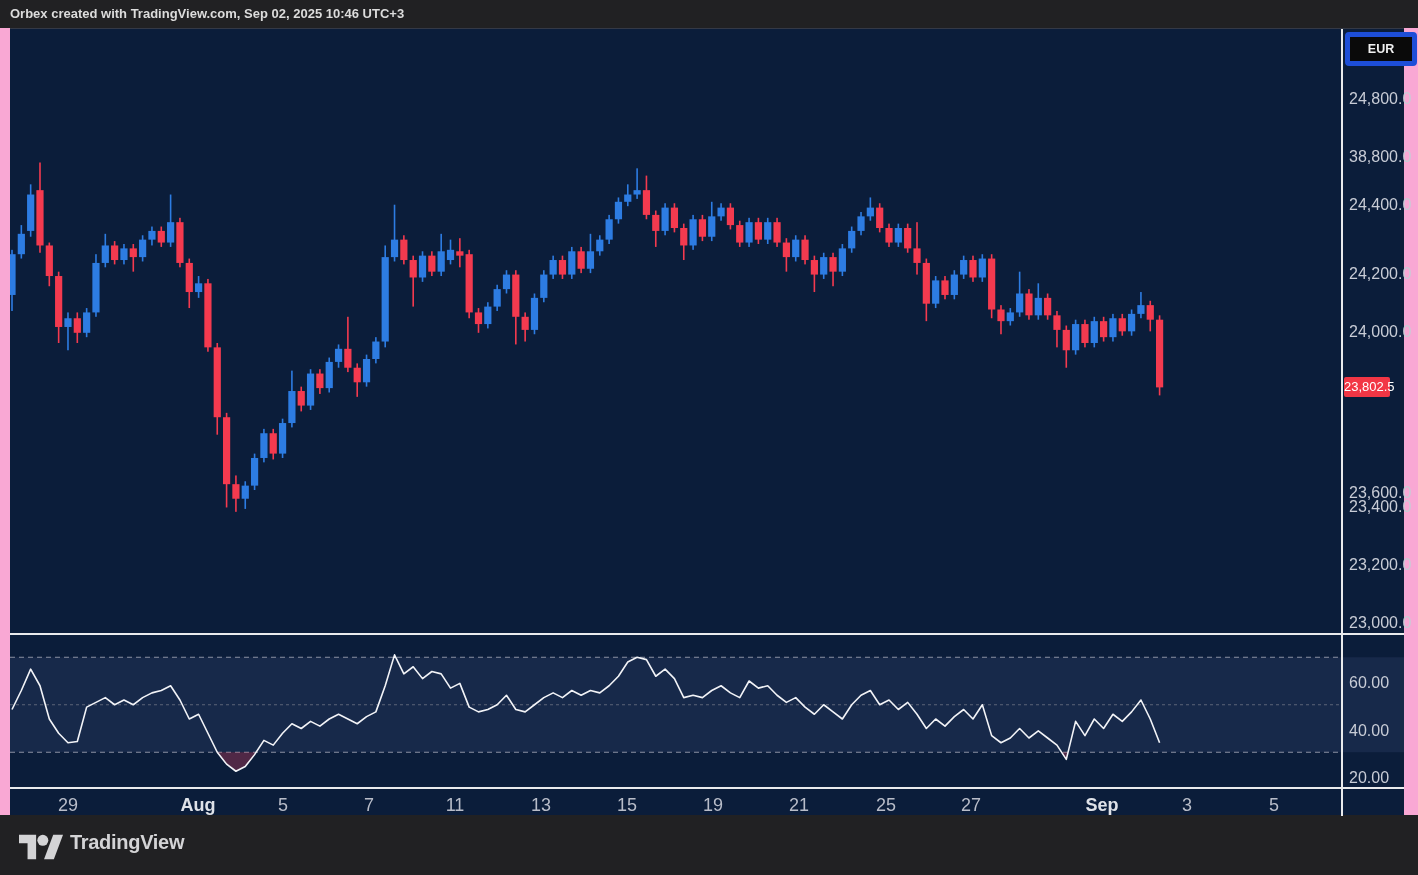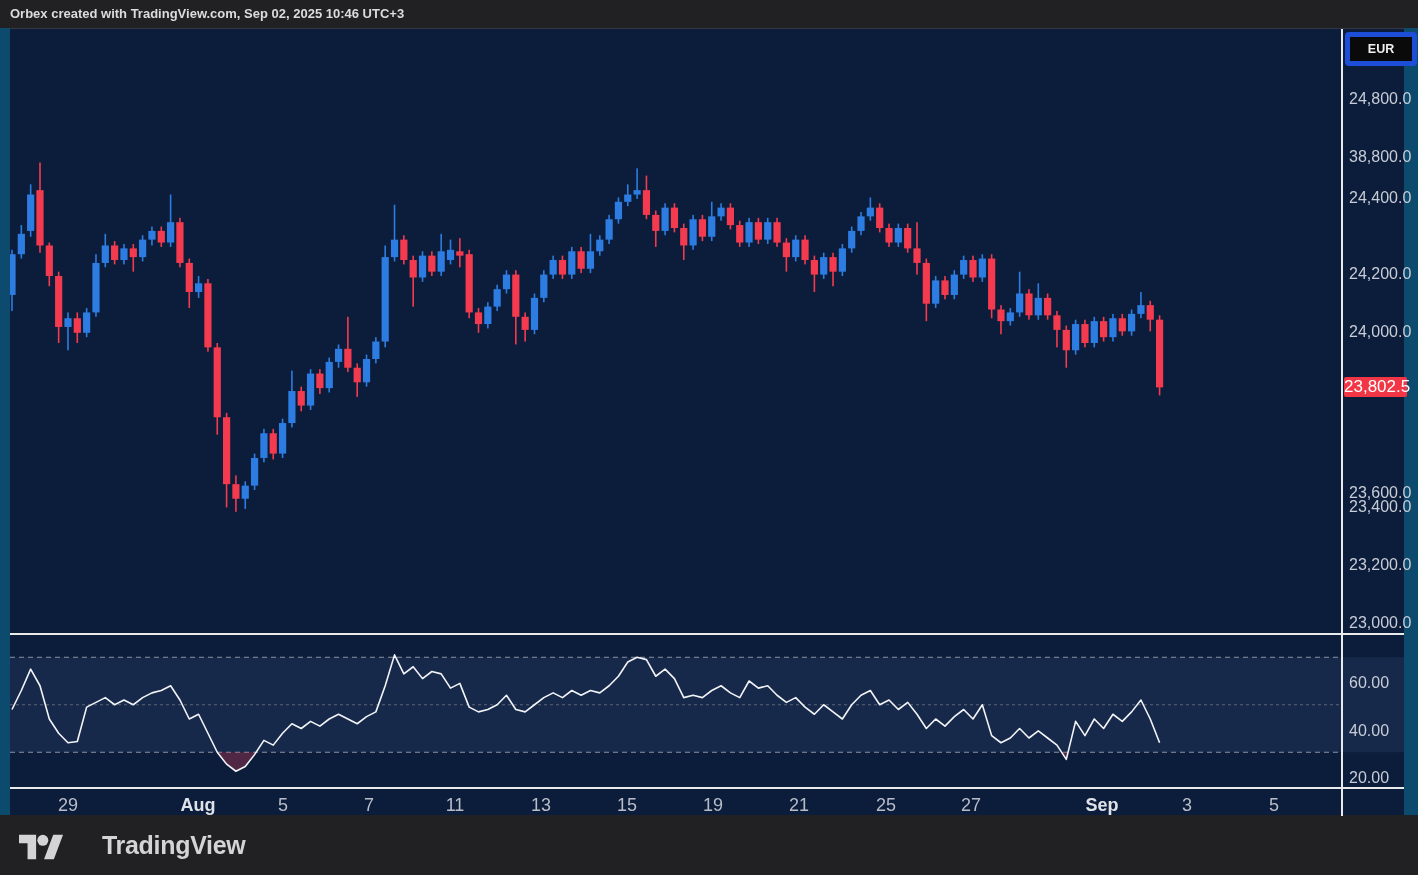--- a/index.html
+++ b/index.html
@@ -1,37 +1,37 @@
 <!DOCTYPE html>
 <html><head>
 <meta charset="utf-8">
 <style>
   html,body{margin:0;padding:0;background:#212123;}
-  #page{position:relative;width:1418px;height:875px;background:#0c4a6e;overflow:hidden;
+  #page{position:relative;width:1418px;height:875px;background:#f9a8d4;overflow:hidden;
         font-family:"Liberation Sans","DejaVu Sans",sans-serif;}
   #attribution-bar{position:absolute;left:0;top:0;width:1418px;height:28px;background:#212123;}
   #attribution-bar span{position:absolute;left:10px;top:6px;font-size:13px;font-weight:700;color:#dcdcdc;}
   #chart-widget{position:absolute;left:10px;top:28px;width:1394px;height:787px;background:#0b1d3a;
                 border-top:1px solid #343946;box-sizing:border-box;}
   #chart-canvas{position:absolute;left:0;top:0;}
   .sep-h{position:absolute;left:0;width:1394px;height:2px;background:#e9eaec;z-index:4;}
   #pane-separator-1{top:604px;}
   #pane-separator-2{top:758px;}
   #axis-vline{position:absolute;left:1331px;top:0;width:2px;height:787px;background:#e9eaec;z-index:4;}
   .axis-label{position:absolute;font-size:16px;color:#c8ccd6;white-space:nowrap;z-index:5;}
   .time-label{position:absolute;font-size:18px;color:#b9bdc9;transform:translateX(-50%);z-index:5;}
   .time-label.major{font-weight:700;color:#dfe2e8;}
   #symbol-badge{position:absolute;left:1335px;top:3px;width:62px;height:24px;background:#0a0a0a;
      border:5px solid #1d4ed8;border-radius:4px;color:#f0f0f0;font-size:12.5px;font-weight:700;
      text-align:center;line-height:24px;z-index:6;}
-  #last-price-badge{position:absolute;left:1334px;top:350px;width:63px;height:20px;border-radius:2px;
-     color:#ffffff;font-size:17px;font-weight:500;text-align:center;line-height:20px;z-index:6;}
+  #last-price-badge{position:absolute;left:1334px;top:350px;width:46px;height:20px;border-radius:2px;
+     color:#ffffff;font-size:13px;font-weight:500;text-align:center;line-height:20px;z-index:6;}
   #footer{position:absolute;left:0;top:815px;width:1418px;height:60px;background:#212123;}
-  #footer .brand-text{position:absolute;left:70px;top:16px;font-size:25px;font-weight:700;
-     color:#d4d4d6;letter-spacing:-0.3px;margin-left:32px;}
+  #footer .brand-text{position:absolute;left:70px;top:16px;font-size:20px;font-weight:700;
+     color:#d4d4d6;letter-spacing:-0.3px;}
   #tv-logo{position:absolute;left:19px;top:17px;}
 </style>
 </head>
 <body>
 
 <div id="page">
 
   <div id="attribution-bar">
     <span>Orbex created with TradingView.com, Sep 02, 2025 10:46 UTC+3</span>
   </div>
@@ -296,21 +296,21 @@
         <polyline points="2,680.5 11.33,661.5 20.66,640.125 29.990000000000002,656.75 39.32,690 48.65,704.25 57.980000000000004,713.75 67.31,712.5625 76.64,678.125 85.97,673.375 95.3,668.625 104.63,675.75 113.96000000000001,671 123.29,675.75 132.62,668.625 141.95,663.875 151.28,661.5 160.61,656.75 169.94,671 179.27,690 188.6,685.25 197.93,704.25 207.26,723.25 216.59,735.125 225.92000000000002,742.25 235.25,737.5 244.58,725.625 253.91,711.375 263.24,716.125 272.57,704.25 281.9,694.75 291.23,699.5 300.56,692.375 309.89,697.125 319.22,690 328.55,685.25 337.88,690 347.21,694.75 356.54,687.625 365.87,682.875 375.2,656.75 384.53000000000003,625.875 393.86,644.875 403.19,637.75 412.52,649.625 421.85,642.5 431.18,644.875 440.51,659.125 449.84000000000003,654.375 459.17,678.125 468.5,682.875 477.83,680.5 487.16,675.75 496.49,666.25 505.82,680.5 515.15,682.875 524.48,675.75 533.8100000000001,668.625 543.14,663.875 552.47,668.625 561.8,661.5 571.13,666.25 580.46,661.5 589.79,663.875 599.12,656.75 608.45,647.25 617.78,633 627.11,628.25 636.44,630.625 645.77,647.25 655.1,640.125 664.43,649.625 673.76,668.625 683.09,666.25 692.42,668.625 701.75,661.5 711.08,656.75 720.41,663.875 729.74,668.625 739.07,652 748.4,659.125 757.73,656.75 767.0600000000001,666.25 776.39,673.375 785.72,668.625 795.05,678.125 804.38,685.25 813.71,675.75 823.04,682.875 832.37,690 841.7,675.75 851.03,666.25 860.36,661.5 869.69,675.75 879.02,671 888.35,680.5 897.6800000000001,673.375 907.01,685.25 916.34,699.5 925.67,690 935,697.125 944.33,687.625 953.66,680.5 962.99,690 972.32,675.75 981.65,706.625 990.98,713.75 1000.3100000000001,709 1009.64,699.5 1018.97,709 1028.3,701.875 1037.63,709 1046.96,716.125 1056.29,730.375 1065.6200000000001,692.375 1074.95,706.625 1084.28,690 1093.61,699.5 1102.94,685.25 1112.27,692.375 1121.6,682.875 1130.93,671 1140.26,690 1149.59,713.75" fill="none" stroke="#f2f3f7" stroke-width="1.6" stroke-linejoin="round"></polyline>
       </svg>
 
     <div id="pane-separator-1" class="sep-h"></div>
     <div id="pane-separator-2" class="sep-h"></div>
     <div id="axis-vline"></div>
 
     <div id="price-axis">
         <div class="axis-label" style="left: 1339px; top: 61px;">24,800.0</div>
         <div class="axis-label" style="left: 1339px; top: 119.222px;">38,800.0</div>
-        <div class="axis-label" style="left: 1339px; top: 160px;">24,400.0</div>
+        <div class="axis-label" style="left: 1339px; top: 167px;">24,400.0</div>
         <div class="axis-label" style="left: 1339px; top: 235.667px;">24,200.0</div>
         <div class="axis-label" style="left: 1339px; top: 293.889px;">24,000.0</div>
         <div class="axis-label" style="left: 1339px; top: 410.333px; margin-top: 45px;">23,600.0</div>
         <div class="axis-label" style="left: 1339px; top: 468.556px;">23,400.0</div>
         <div class="axis-label" style="left: 1339px; top: 526.778px;">23,200.0</div>
         <div class="axis-label" style="left: 1339px; top: 585px;">23,000.0</div>
       </div>
     <div id="rsi-axis">
         <div class="axis-label" style="left: 1339px; top: 645px;">60.00</div>
         <div class="axis-label" style="left: 1339px; top: 692.5px;">40.00</div>

